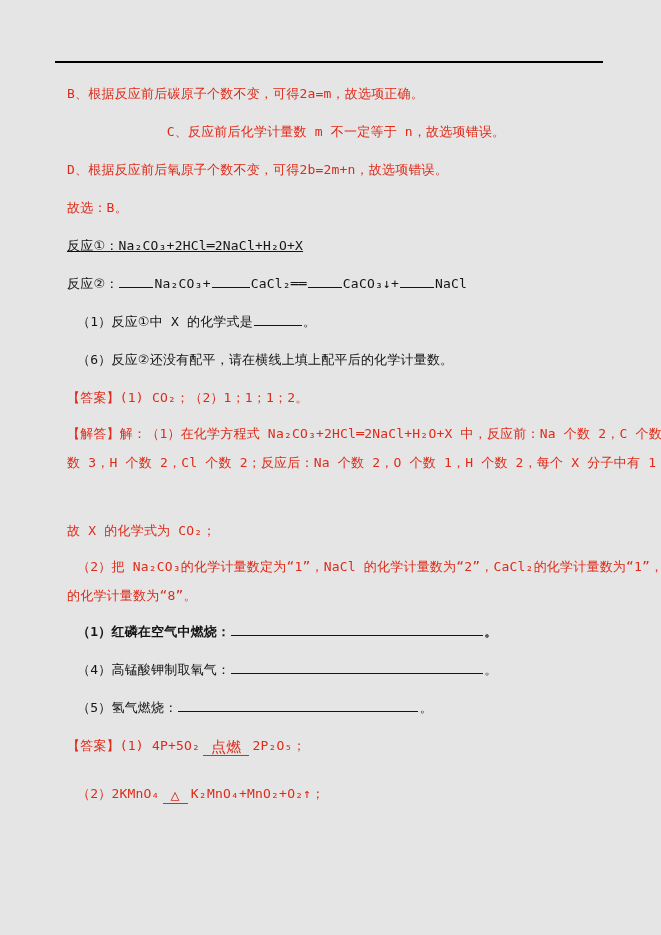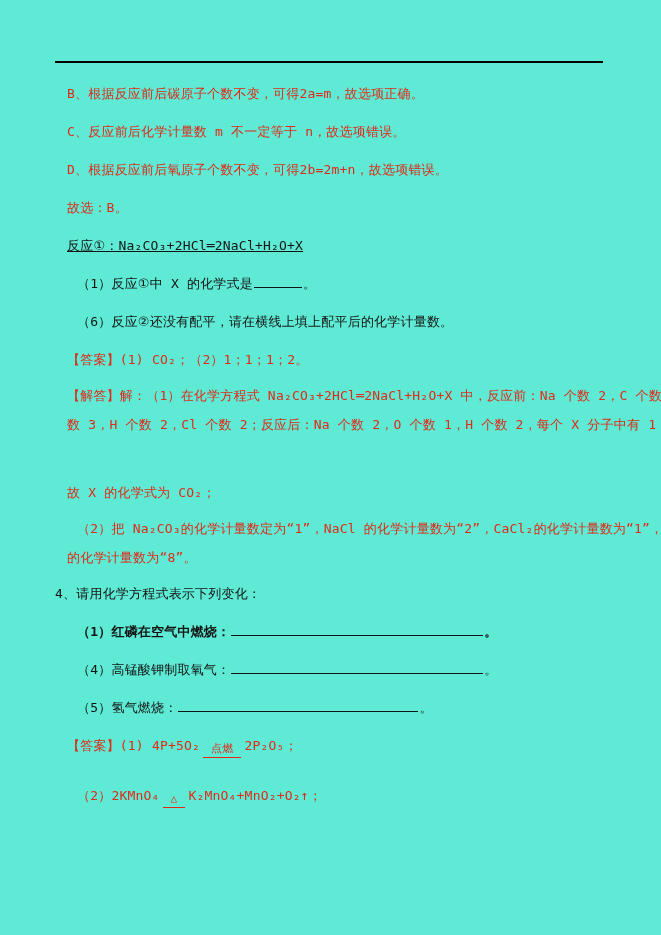--- a/index.html
+++ b/index.html
@@ -1,19 +1,19 @@
 <!DOCTYPE html>
 <html style="--red: #e02a18; --black: #141414;"><head>
 <meta charset="utf-8">
 <style>
   * { margin:0; padding:0; box-sizing:border-box; }
   html,body { background:#ffffff; }
   body { font-family:"DejaVu Sans Mono","DejaVu Sans",monospace; }
   .page {
-    width:661px; height:935px; background:#5eead4;
+    width:661px; height:935px; background:#e5e5e5;
     padding:61px 56px 20px 55px; position:relative; overflow:hidden;
   }
   .divider {
     border:none; border-top:2px solid #000;
     margin-bottom:21px; width:548px;
   }
   .line {
     font-size:13px; line-height:20px; margin-bottom:18px;
     white-space:nowrap; letter-spacing:0.2px;
   }
@@ -22,42 +22,42 @@
   .indent-0 { padding-left:0; }
   .indent-1 { padding-left:12px; }
   .indent-2 { padding-left:22px; }
   .blank {
     display:inline-block; border-bottom:1px solid currentColor;
     height:13px; vertical-align:baseline; margin:0 1px;
   }
   .cond {
     display:inline-block; vertical-align:-2px; text-align:center;
     border-bottom:1.5px solid currentColor; padding:0 8px 2px;
-    font-size:11px; line-height:12px; margin:0 3px;
+    font-size:15px; line-height:12px; margin:0 3px;
   }
 </style>
 </head>
 <body>
 
 <div class="page">
   <hr class="divider">
   <div>
       <div class="line red indent-1" style="margin-bottom: 18px;"><span>B、根据反应前后碳原子个数不变，可得2a=m，故选项正确。</span></div>
-      <div class="line red indent-1" style="margin-bottom: 18px;"><span>C、反应前后化学计量数 m 不一定等于 n，故选项错误。</span></div>
+      <div class="line red indent-1" style="margin-bottom: 18px; text-align: center;"><span>C、反应前后化学计量数 m 不一定等于 n，故选项错误。</span></div>
       <div class="line red indent-1" style="margin-bottom: 18px;"><span>D、根据反应前后氧原子个数不变，可得2b=2m+n，故选项错误。</span></div>
       <div class="line red indent-1" style="margin-bottom: 18px;"><span>故选：B。</span></div>
       <div class="line black indent-1" style="margin-bottom: 18px; text-decoration: underline;"><span>反应①：Na₂CO₃+2HCl═2NaCl+H₂O+X</span></div>
+      <div class="line black indent-1" style="margin-bottom: 18px;"><span>反应②：</span><span class="blank" style="width: 34px;"></span><span>Na₂CO₃+</span><span class="blank" style="width: 38px;"></span><span>CaCl₂══</span><span class="blank" style="width: 34px;"></span><span>CaCO₃↓+</span><span class="blank" style="width: 34px;"></span><span>NaCl</span></div>
       <div class="line black indent-2" style="margin-bottom: 18px;"><span>（1）反应①中 X 的化学式是</span><span class="blank" style="width: 48px;"></span><span>。</span></div>
       <div class="line black indent-2" style="margin-bottom: 18px;"><span>（6）反应②还没有配平，请在横线上填上配平后的化学计量数。</span></div>
       <div class="line red indent-1" style="margin-bottom: 16px;"><span>【答案】(1) CO₂；（2）1；1；1；2。</span></div>
       <div class="line red indent-1" style="margin-bottom: 9px;"><span>【解答】解：（1）在化学方程式 Na₂CO₃+2HCl═2NaCl+H₂O+X 中，反应前：Na 个数 2，C 个数 1，O 个</span></div>
       <div class="line red indent-1" style="margin-bottom: 9px;"><span>数 3，H 个数 2，Cl 个数 2；反应后：Na 个数 2，O 个数 1，H 个数 2，每个 X 分子中有 1 个 C，2 个 O，</span></div>
       <div class="line red indent-1" style="margin-bottom: 16px; margin-top: 48px;"><span>故 X 的化学式为 CO₂；</span></div>
       <div class="line red indent-2" style="margin-bottom: 9px;"><span>（2）把 Na₂CO₃的化学计量数定为“1”，NaCl 的化学计量数为“2”，CaCl₂的化学计量数为“1”，CaCO₃</span></div>
       <div class="line red indent-1" style="margin-bottom: 16px;"><span>的化学计量数为“8”。</span></div>
-      <div class="line black indent-0" style="margin-bottom: 18px;"><span>4、请用化学方程式表示下列变化：</span></div>
       <div class="line black indent-2" style="margin-bottom: 18px; font-weight: bold;"><span>（1）红磷在空气中燃烧：</span><span class="blank" style="width: 252px;"></span><span>。</span></div>
       <div class="line black indent-2" style="margin-bottom: 18px;"><span>（4）高锰酸钾制取氧气：</span><span class="blank" style="width: 252px;"></span><span>。</span></div>
       <div class="line black indent-2" style="margin-bottom: 18px;"><span>（5）氢气燃烧：</span><span class="blank" style="width: 240px;"></span><span>。</span></div>
       <div class="line red indent-1" style="margin-bottom: 28px;"><span>【答案】(1) 4P+5O₂</span><span class="cond">点燃</span><span>2P₂O₅；</span></div>
       <div class="line red indent-2" style="margin-bottom: 0px;"><span>（2）2KMnO₄</span><span class="cond">△</span><span>K₂MnO₄+MnO₂+O₂↑；</span></div>
     </div>
 </div>
 
 </body></html>

